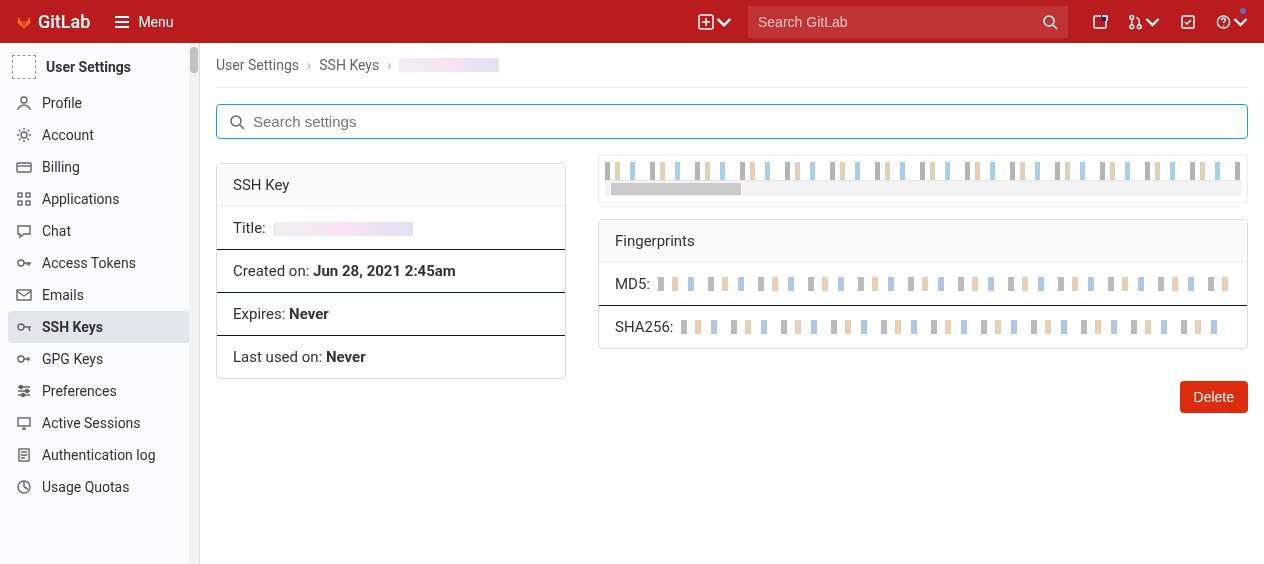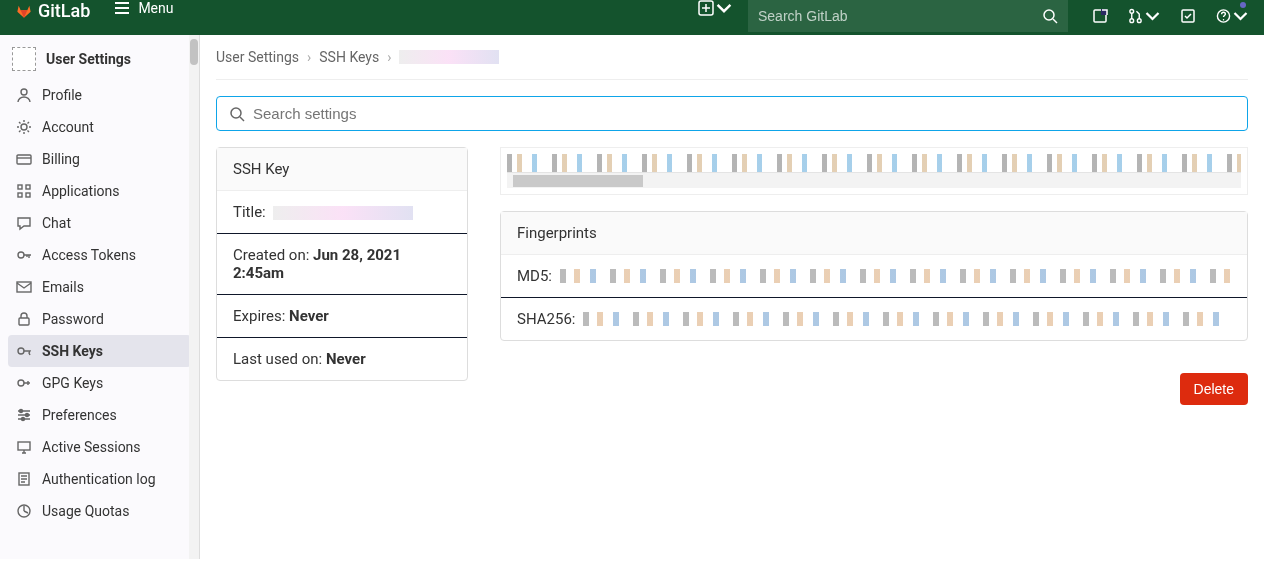--- a/index.html
+++ b/index.html
@@ -1,17 +1,17 @@
 <!DOCTYPE html>
 <html><head>
 <meta charset="utf-8">
 <style>
 * { box-sizing: border-box; margin: 0; padding: 0; }
 body { font-family: -apple-system, BlinkMacSystemFont, "Segoe UI", Roboto, sans-serif; font-size: 14px; color: #303030; background: #fff; }
-.topbar { background: #14532d; height: 35px; display: flex; align-items: flex-start; padding: 0 16px; color: #fff; }
+.topbar { background: #b91c1c; height: 43px; display: flex; align-items: center; padding: 0 16px; color: #fff; }
 .logo { display: flex; align-items: center; gap: 6px; font-size: 18px; font-weight: 500; }
 .menu-toggle { display: flex; align-items: center; gap: 8px; margin-left: 24px; cursor: pointer; font-size: 14px; }
 .spacer { flex: 1; }
 .top-icon { width: 32px; height: 32px; display: flex; align-items: center; justify-content: center; cursor: pointer; border-radius:4px; }
 .plus-group { display:flex; align-items:center; gap:2px; margin-right: 8px;}
 .search-wrap { background: rgba(255,255,255,0.1); border-radius: 0; display: flex; align-items: center; width: 320px; height: 30px; padding: 16px 10px; margin: 0 8px;}
 .search-wrap input { background: transparent; border: none; outline: none; color: #fff; flex:1; font-size:14px; }
 .search-wrap input::placeholder { color: rgba(255,255,255,0.7); }
 .top-right { display:flex; align-items:center; gap: 12px; margin-left:8px; }
 .help-dot { position:relative; }
@@ -35,21 +35,21 @@
 
 .search-settings { margin: 16px 0; display:flex; align-items:center; border:1px solid #0ea5e9; border-radius:4px; padding: 8px 12px; gap:8px; }
 .search-settings input { border:none; outline:none; flex:1; font-size:15px; }
 
 .content-row { display:flex; gap:32px; align-items:flex-start; }
 .card { border:1px solid #ddd; border-radius:4px; background:#fff; }
 .card-head { background:#fafafa; padding:12px 16px; border-bottom:1px solid #eee; color:#333; font-size:15px; }
 .card-row { padding: 12px 16px; border-bottom:1px solid #0f172a; font-size:15px; color:#333; }
 .card-row:last-child { border-bottom:none; }
 .card-row b { font-weight:700; }
-.card-left { width: 252px; }
+.card-left { width: 350px; margin-top: 8px; }
 
 .right-col { flex:1; display:flex; flex-direction:column; gap:16px; }
 .keybox { border:1px solid #eee; padding:6px; position:relative; overflow:hidden; }
 .key-shim { height:18px; background-image:repeating-linear-gradient(90deg,#444 0 5px,#fff 5px 10px,#b84 10px 15px,#fff 15px 25px,#28c 25px 30px,#fff 30px 45px); opacity:.4; }
 .hscroll { height:16px; background:#f3f3f3; display:flex; align-items:center; border-top:1px solid #e4e4e4; }
 .hscroll .htrack { width:130px; height:12px; background:#c9c9c9; margin-left:6px; }
 
 .fp-card .card-row { display:flex; gap:8px; align-items:center; }
 .fp-shim { flex:1; height:14px; background-image:repeating-linear-gradient(90deg,#555 0 6px,#fff 6px 14px,#c84 14px 20px,#fff 20px 30px,#37b 30px 36px,#fff 36px 50px); opacity:.4; }
 
@@ -203,29 +203,20 @@
             <span>Access Tokens</span>
           </li>
           <li>
             <span class="ic">
               <svg viewBox="0 0 16 16" fill="none" stroke="#666" stroke-width="1.4">
                 <rect x="1" y="3" width="14" height="10"></rect>
                 <path d="M1 4l7 5 7-5"></path>
               </svg>
             </span>
             <span>Emails</span>
-          </li>
-          <li>
-            <span class="ic">
-              <svg viewBox="0 0 16 16" fill="none" stroke="#666" stroke-width="1.4">
-                <rect x="3" y="7" width="10" height="7" rx="1"></rect>
-                <path d="M5 7V5a3 3 0 016 0v2"></path>
-              </svg>
-            </span>
-            <span>Password</span>
           </li>
           <li class="active">
             <span class="ic">
               <svg viewBox="0 0 16 16" fill="none" stroke="#666" stroke-width="1.4">
                 <circle cx="5" cy="8" r="3"></circle>
                 <path d="M8 8h6l-1 2 1 2"></path>
               </svg>
             </span>
             <span>SSH Keys</span>
           </li>

